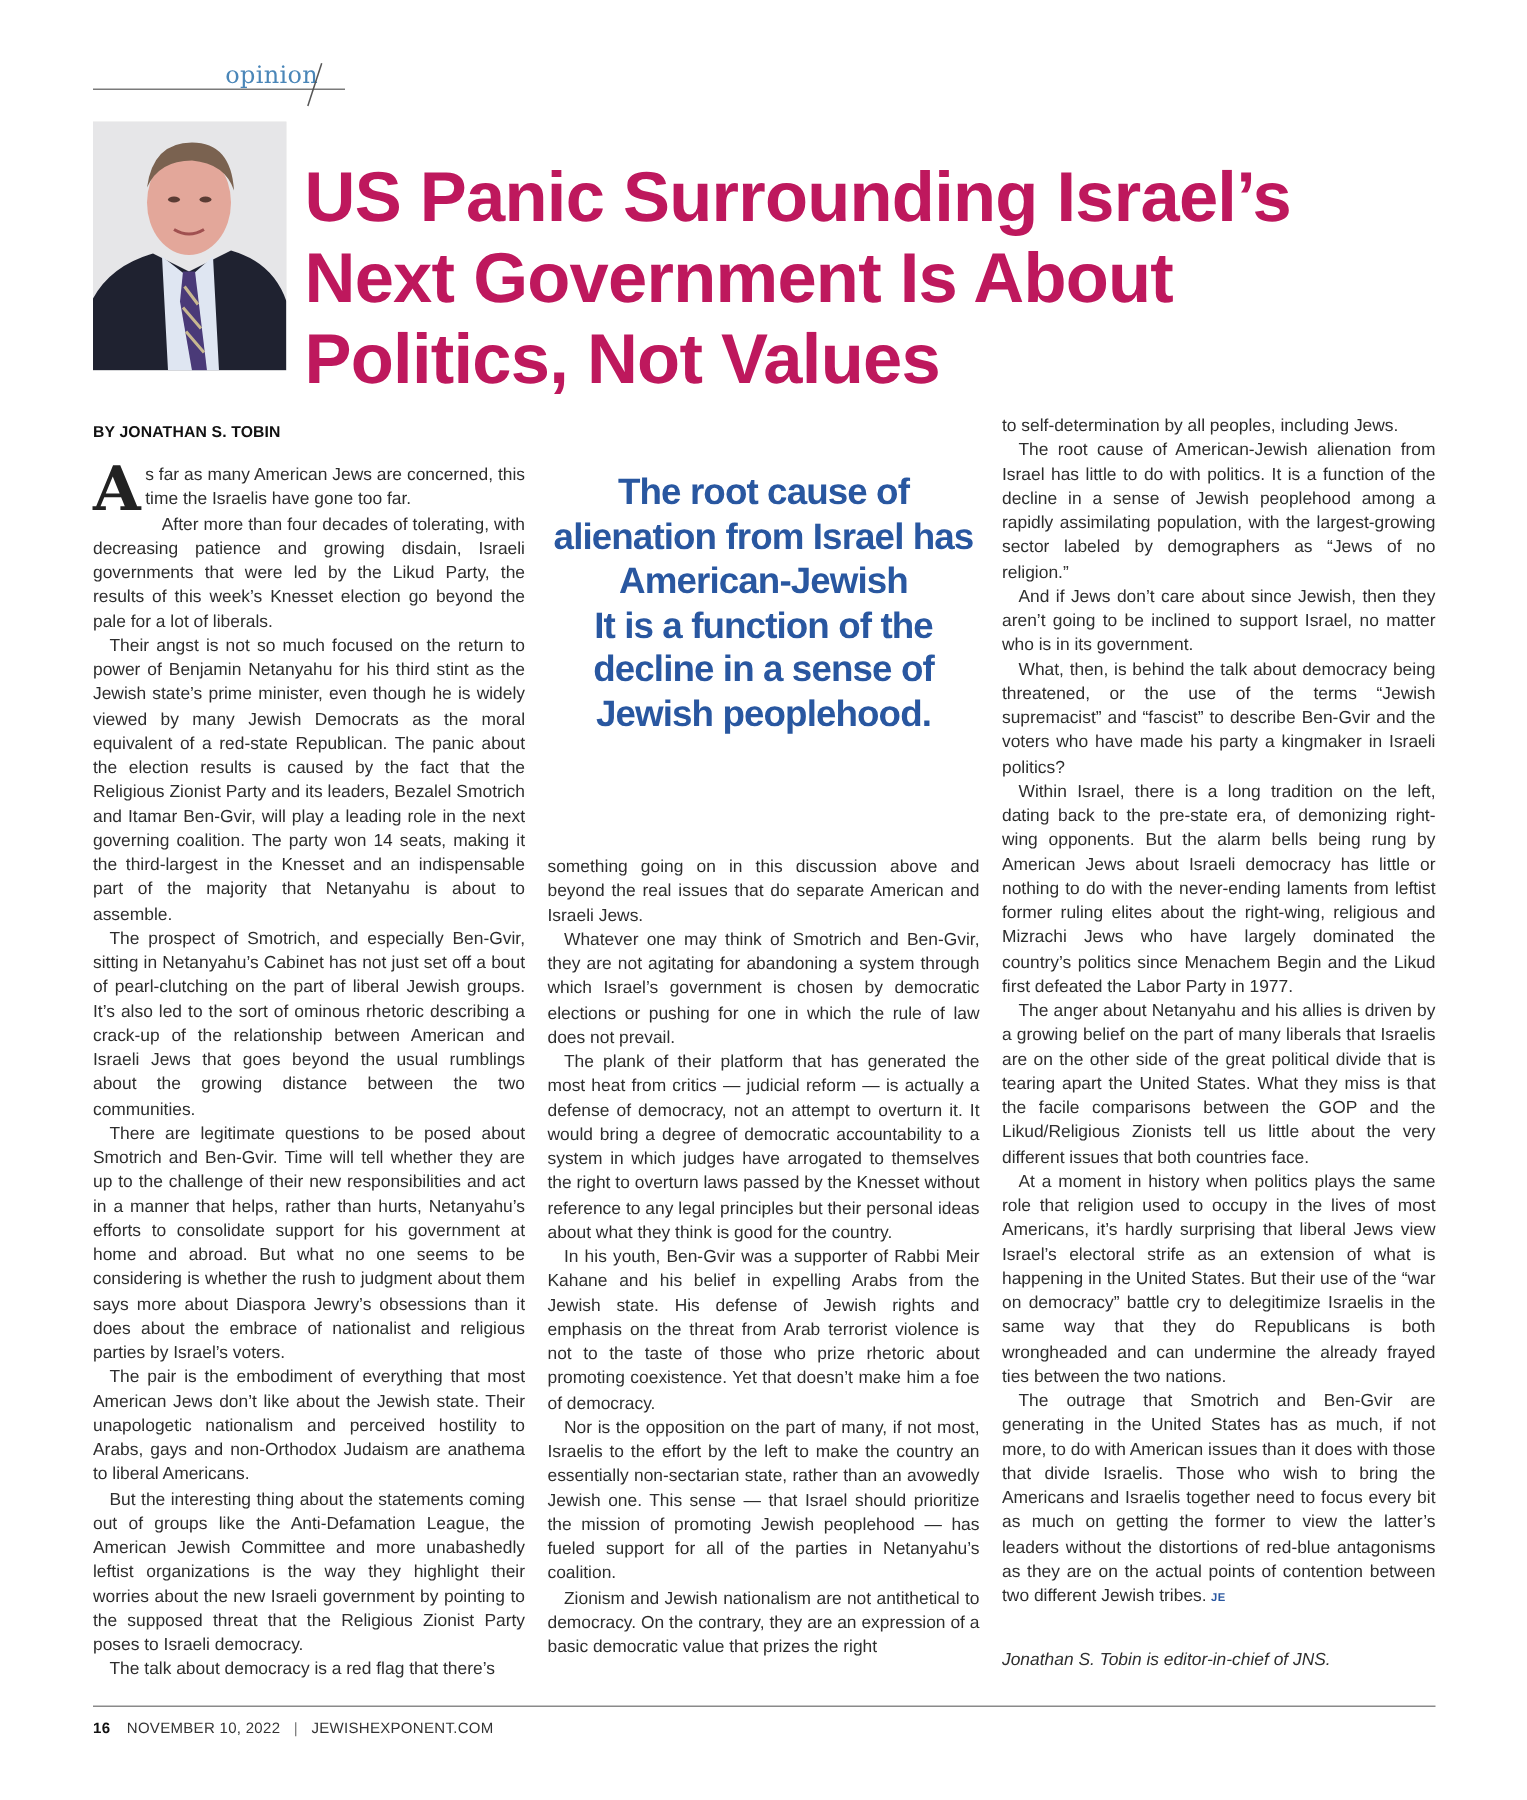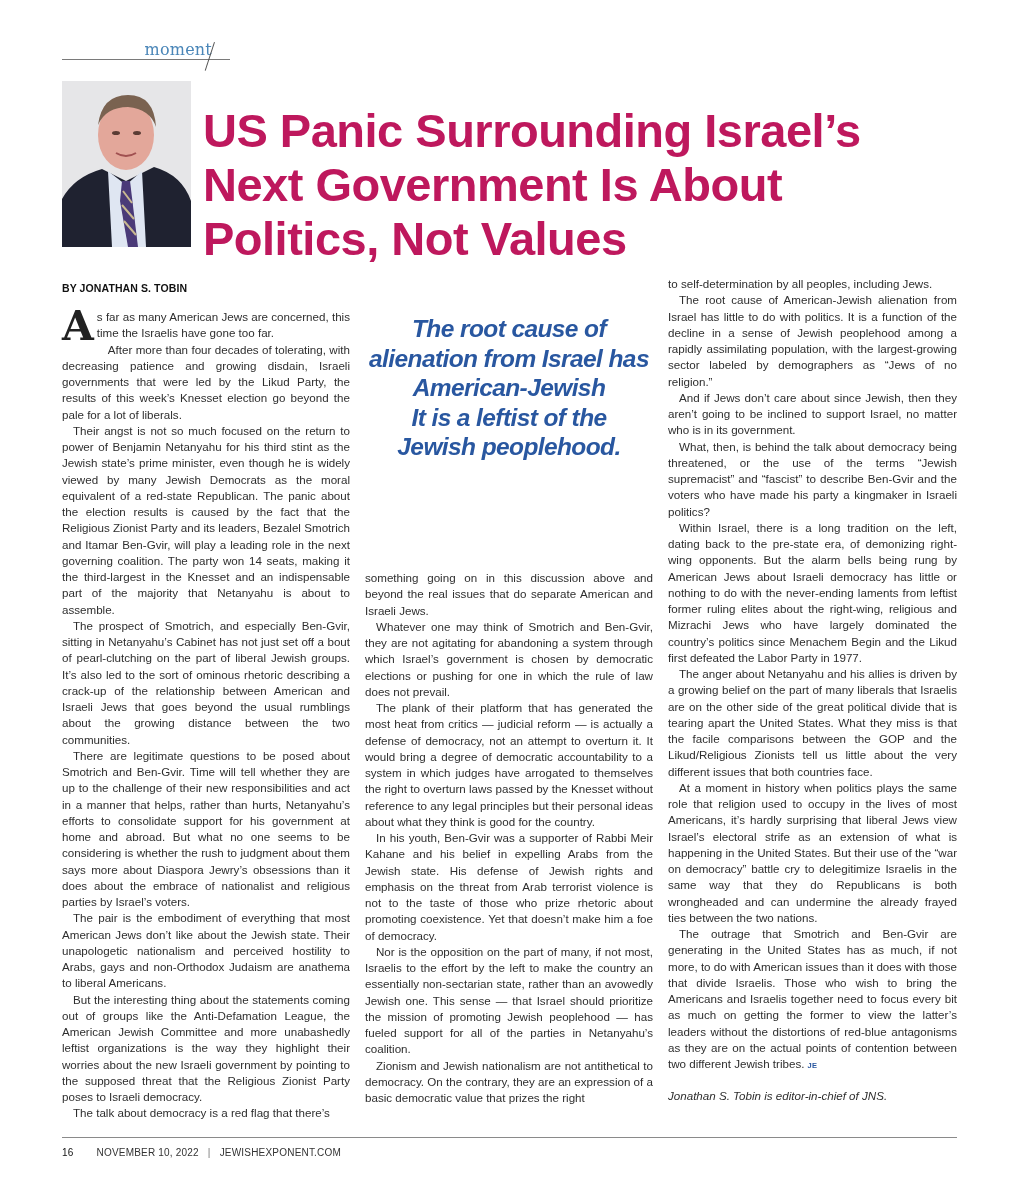--- a/index.html
+++ b/index.html
@@ -20,37 +20,37 @@
 
   .col { position:absolute; font-size:11.6px; line-height:16.25px; color:#2e2e2e; text-align:justify; }
   .col p { text-indent:11px; }
   .col p.noindent { text-indent:0; }
   .col1 { left:62px; top:309px; width:288px; }
   .col2 { left:365px; top:570px; width:288px; }
   .col3 { left:668px; top:276px; width:289px; }
 
   .dropcap { float:left; font-family:"DejaVu Serif", serif; font-weight:700; font-size:41px; line-height:31px; margin:2px 3px 0 0; color:#222; }
 
-  .pullquote { position:absolute; left:365px; top:314px; width:288px; text-align:center; font-family:"Liberation Sans", sans-serif; font-style:italic; font-weight:700; font-size:24.5px; line-height:29.6px; color:#2957a0; letter-spacing:-0.6px; }
+  .pullquote { position:absolute; left:365px; top:314px; width:288px; text-align:center; font-family:"Liberation Sans", sans-serif; font-weight:700; font-size:24.5px; line-height:29.6px; color:#2957a0; letter-spacing:-0.6px; }
   .pullquote div { white-space:nowrap; }
 
   .je-mark { font-size:7.5px; font-weight:700; color:#2957a0; margin-left:3px; letter-spacing:0.3px; }
-  .bio { margin-top:14px; font-style:italic; text-indent:0 !important; text-align:left; }
+  .bio { margin-top:26px; font-style:italic; text-indent:0 !important; text-align:left; }
 
   .footer-rule { position:absolute; left:62px; top:1137px; width:895px; height:1px; background:#8a8a8a; }
   .footer { position:absolute; left:62px; top:1147px; font-size:10px; color:#333; letter-spacing:0.2px; }
-  .footer .page { font-weight:400; color:#111; margin-right:20px; }
+  .footer .page { font-weight:700; color:#111; margin-right:8px; }
   .footer .sep { margin:0 6px; color:#777; }
 </style>
 </head>
 <body>
 
 <div class="section-tag">
   <div class="rule"></div>
-  <span class="label">moment</span>
+  <span class="label">opinion</span>
   <div class="slash"></div>
 </div>
 
 <div class="photo" title="Headshot of Jonathan S. Tobin">
   <svg width="129" height="166" viewBox="0 0 129 166">
     <rect width="129" height="166" fill="#e6e6e8"></rect>
     <path d="M0 166 L0 118 Q12 96 40 88 L64 100 L92 86 Q120 94 129 120 L129 166 Z" fill="#1f2230"></path>
     <path d="M46 90 L64 104 L80 90 L84 166 L50 166 Z" fill="#dfe6f2"></path>
     <path d="M60 100 L68 100 L76 166 L66 166 L58 120 Z" fill="#4a3a78"></path>
     <path d="M61 110 L70 122 M60 124 L72 138 M62 140 L74 154" stroke="#c8b890" stroke-width="2"></path>
@@ -78,21 +78,22 @@
   <p>There are legitimate questions to be posed about Smotrich and Ben-Gvir. Time will tell whether they are up to the challenge of their new responsibilities and act in a manner that helps, rather than hurts, Netanyahu’s efforts to consolidate support for his government at home and abroad. But what no one seems to be considering is whether the rush to judgment about them says more about Diaspora Jewry’s obsessions than it does about the embrace of nationalist and religious parties by Israel’s voters.</p>
   <p>The pair is the embodiment of everything that most American Jews don’t like about the Jewish state. Their unapologetic nationalism and perceived hostility to Arabs, gays and non-Orthodox Judaism are anathema to liberal Americans.</p>
   <p>But the interesting thing about the statements coming out of groups like the Anti-Defamation League, the American Jewish Committee and more unabashedly leftist organizations is the way they highlight their worries about the new Israeli government by pointing to the supposed threat that the Religious Zionist Party poses to Israeli democracy.</p>
   <p>The talk about democracy is a red flag that there’s</p>
 </div>
 
 <blockquote class="pullquote">
   <div>The root cause of</div>
   <div>alienation from Israel has</div>
   <div>American-Jewish</div>
-  <div>It is a leftist of the</div>
+  <div>It is a function of the</div>
+  <div>decline in a sense of</div>
   <div>Jewish peoplehood.</div>
 </blockquote>
 
 <div class="col col2">
   <p class="noindent">something going on in this discussion above and beyond the real issues that do separate American and Israeli Jews.</p>
   <p>Whatever one may think of Smotrich and Ben-Gvir, they are not agitating for abandoning a system through which Israel’s government is chosen by democratic elections or pushing for one in which the rule of law does not prevail.</p>
   <p>The plank of their platform that has generated the most heat from critics — judicial reform — is actually a defense of democracy, not an attempt to overturn it. It would bring a degree of democratic accountability to a system in which judges have arrogated to themselves the right to overturn laws passed by the Knesset without reference to any legal principles but their personal ideas about what they think is good for the country.</p>
   <p>In his youth, Ben-Gvir was a supporter of Rabbi Meir Kahane and his belief in expelling Arabs from the Jewish state. His defense of Jewish rights and emphasis on the threat from Arab terrorist violence is not to the taste of those who prize rhetoric about promoting coexistence. Yet that doesn’t make him a foe of democracy.</p>
   <p>Nor is the opposition on the part of many, if not most, Israelis to the effort by the left to make the country an essentially non-sectarian state, rather than an avowedly Jewish one. This sense — that Israel should prioritize the mission of promoting Jewish peoplehood — has fueled support for all of the parties in Netanyahu’s coalition.</p>
   <p>Zionism and Jewish nationalism are not antithetical to democracy. On the contrary, they are an expression of a basic democratic value that prizes the right</p>

